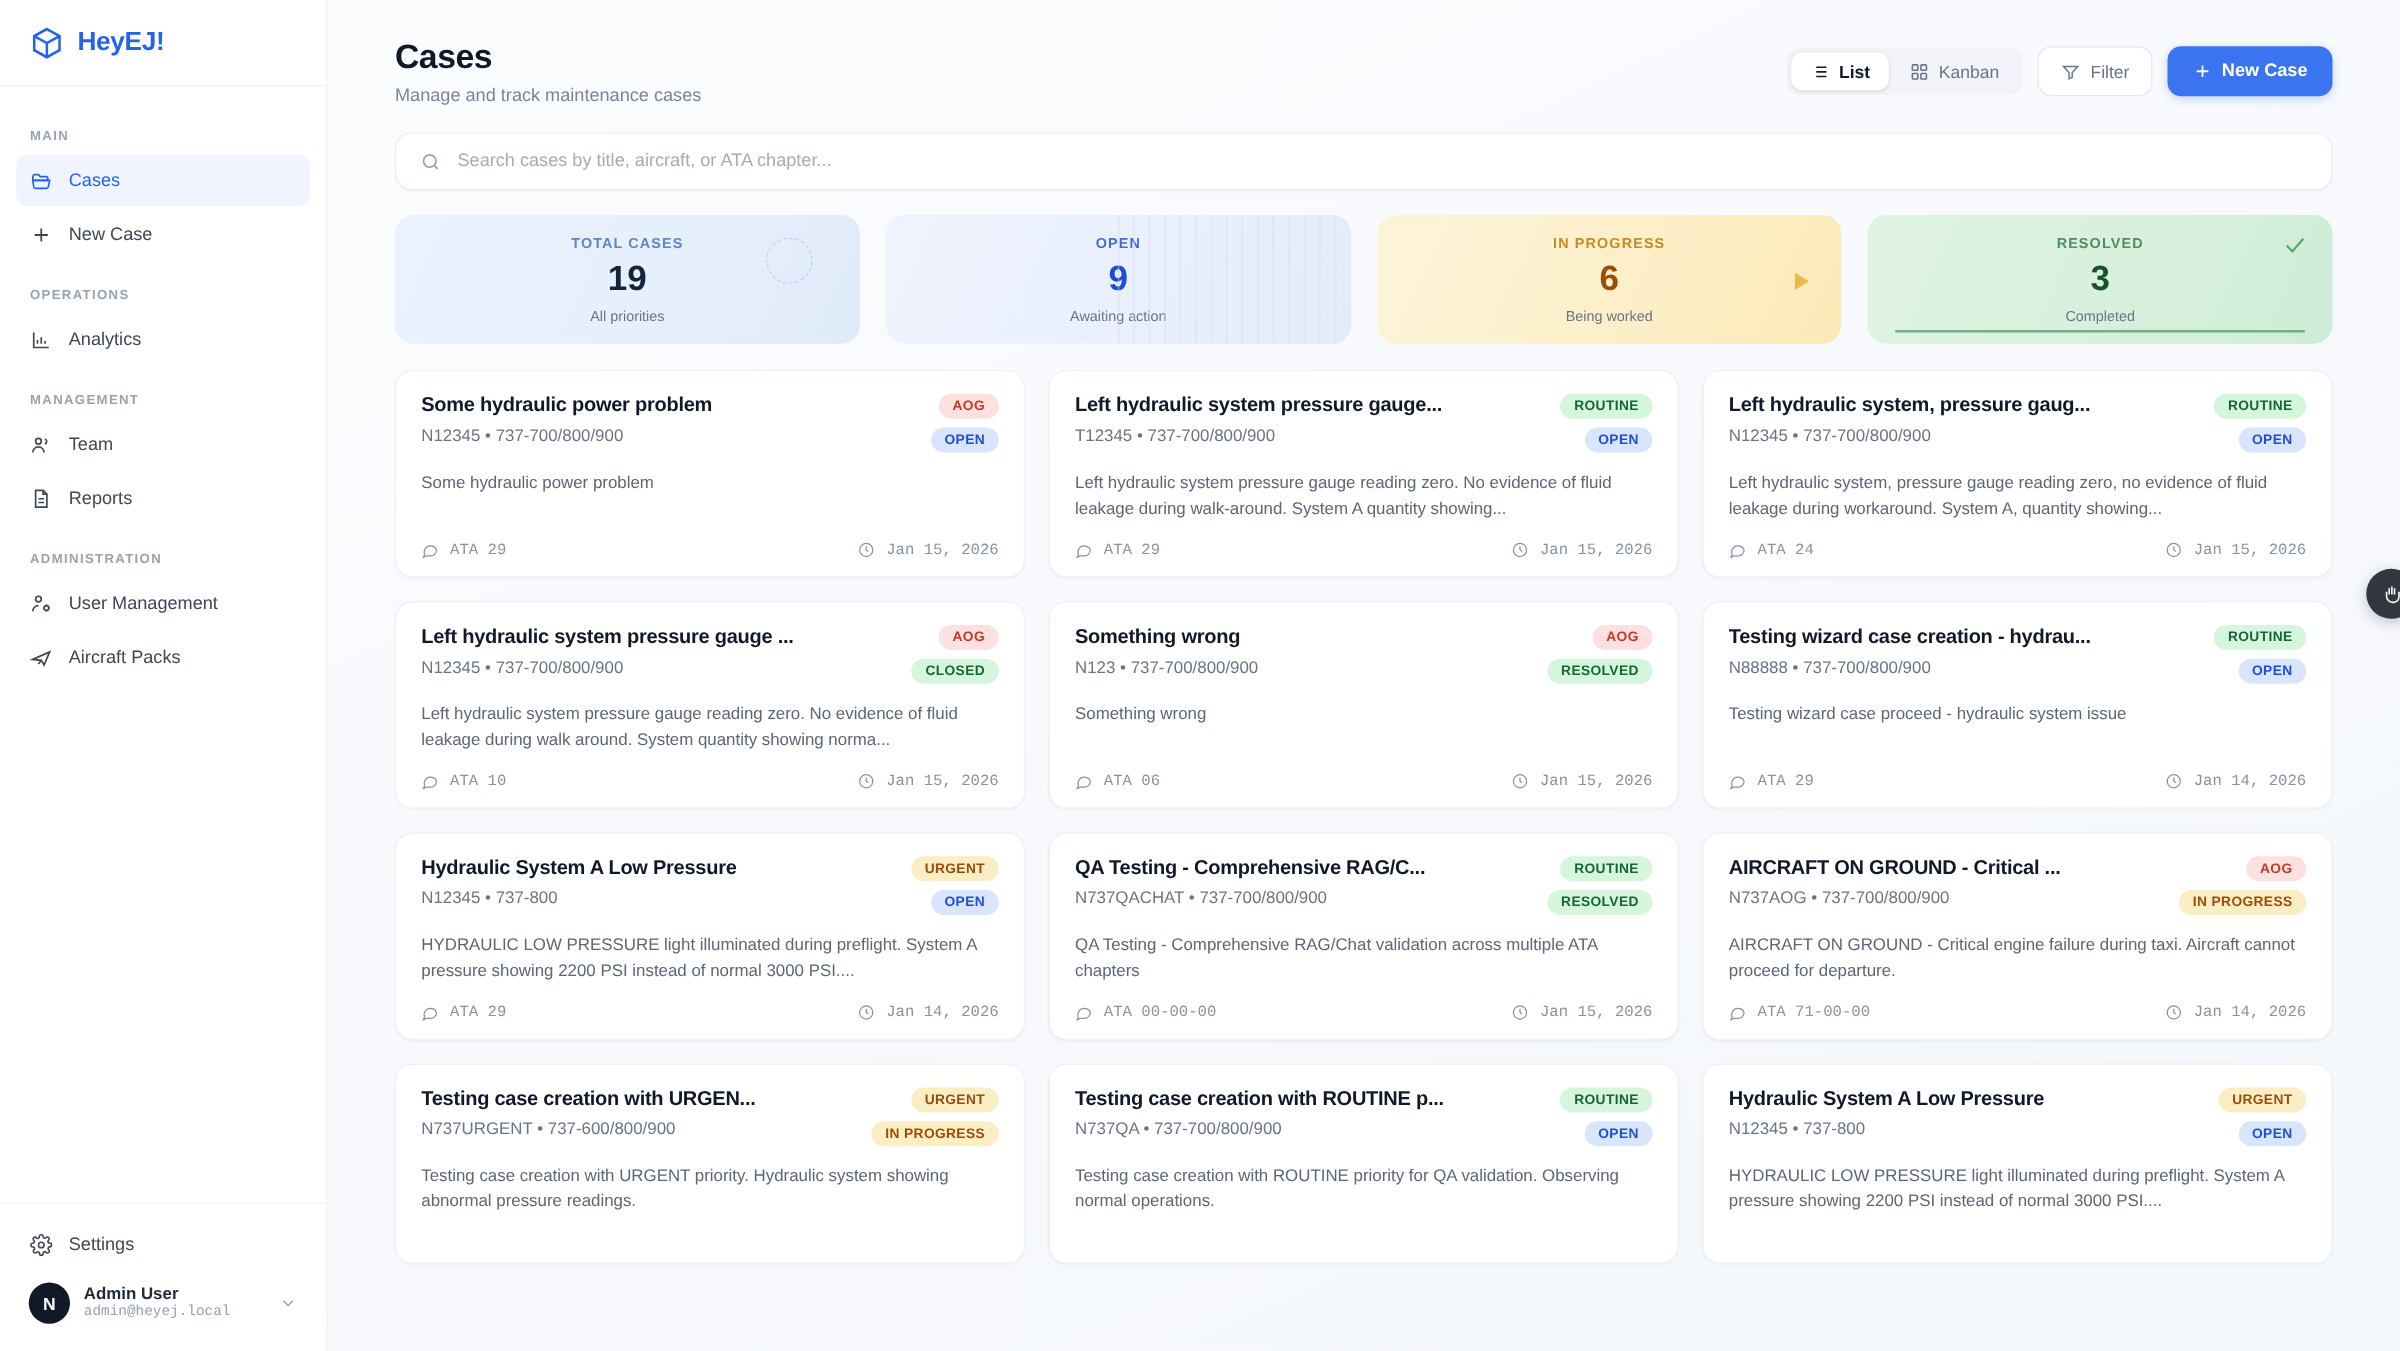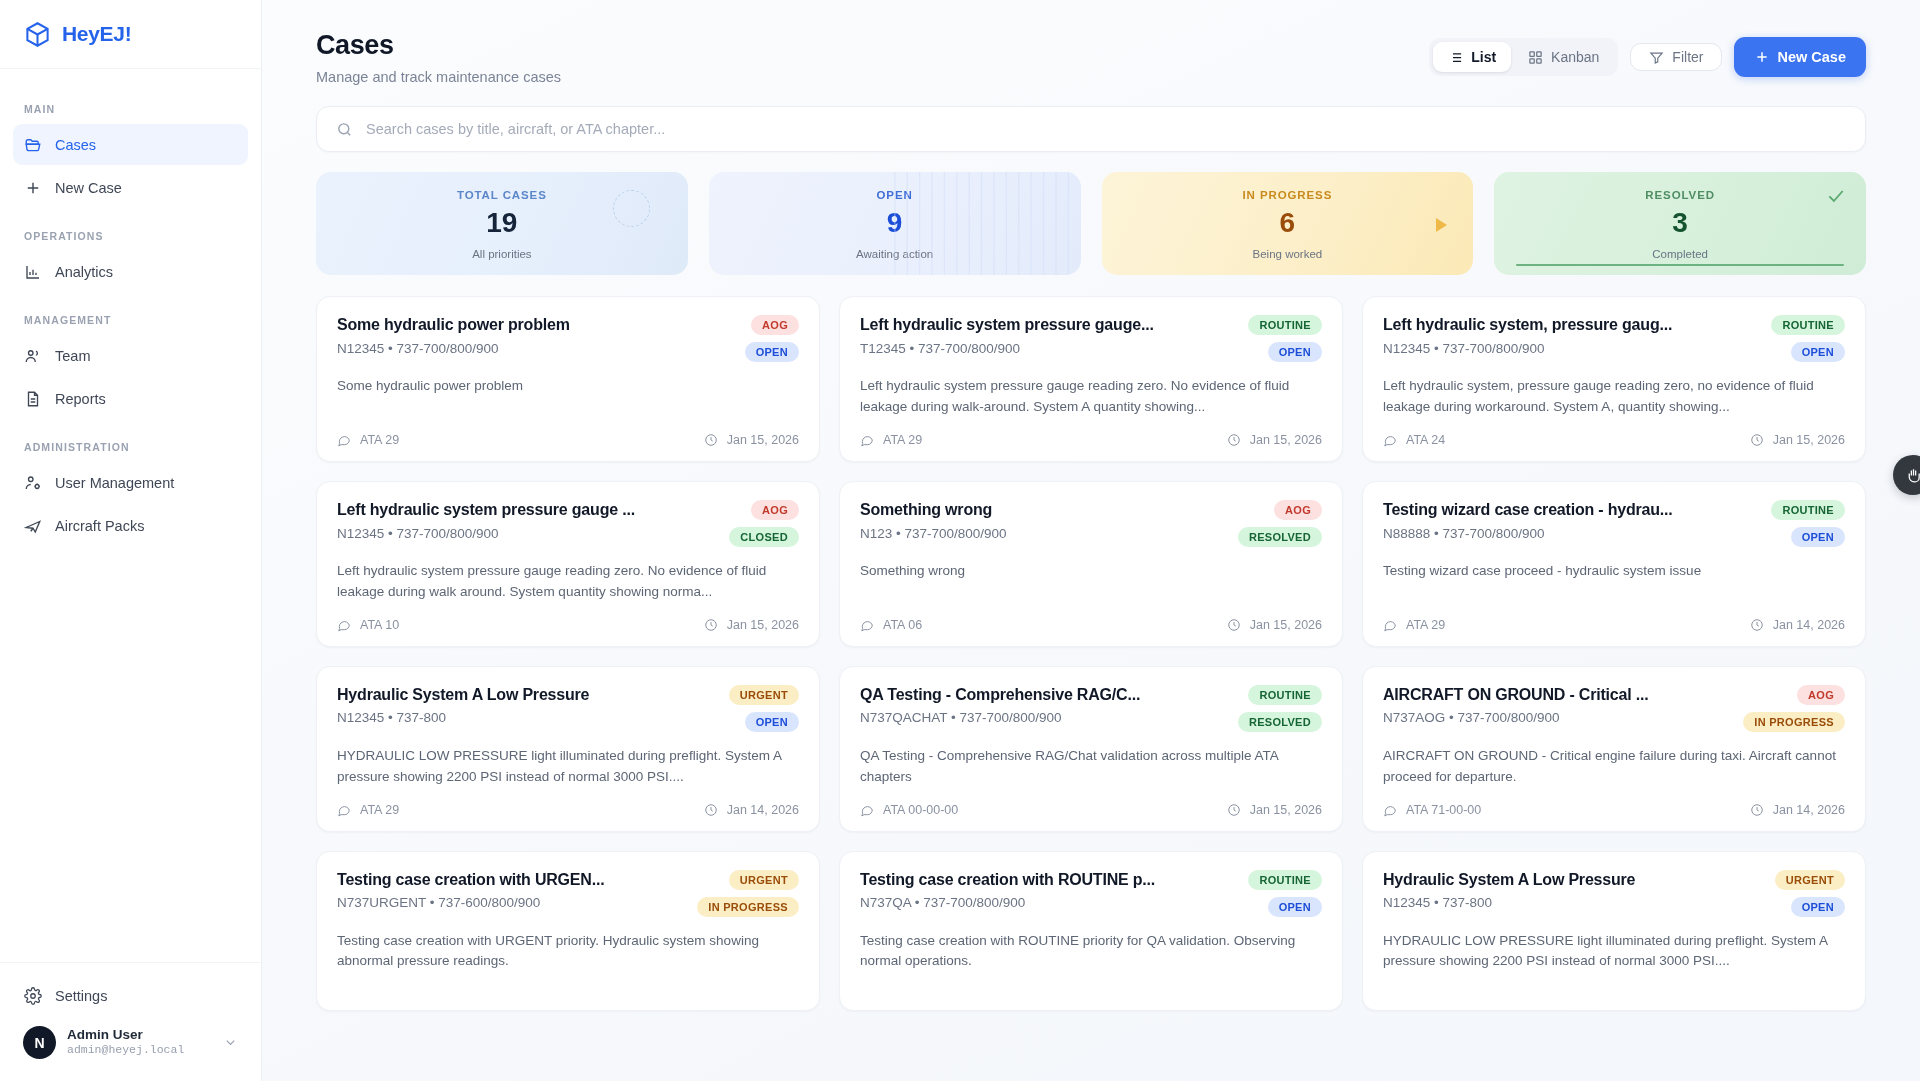--- a/index.html
+++ b/index.html
@@ -77,21 +77,21 @@
     display: flex; align-items: center; gap: 8px;
     padding: 7px 15px; border-radius: 9px;
     font-size: 14px; color: #6c7585; cursor: pointer; border: none; background: transparent;
     font-family: inherit;
   }
   .seg-btn.active { background: #ffffff; color: #111827; font-weight: 600; box-shadow: 0 1px 3px rgba(16,24,40,.10); }
   .seg-btn svg { width: 15px; height: 15px; }
 
   .btn-outline {
     display: flex; align-items: center; gap: 8px;
-    height: 28px; padding: 0 18px; border-radius: 11px;
+    height: 40px; padding: 0 18px; border-radius: 11px;
     border: 1px solid #e4e8ef; background: #ffffff; color: #6c7585;
     font-size: 14px; cursor: pointer; font-family: inherit;
   }
   .btn-outline svg { width: 15px; height: 15px; }
   .btn-primary {
     display: flex; align-items: center; gap: 7px;
     height: 40px; padding: 0 20px; border-radius: 11px;
     border: none; background: #3b74f0; color: #ffffff;
     font-size: 14.5px; font-weight: 600; cursor: pointer; font-family: inherit;
     box-shadow: 0 2px 8px rgba(59,116,240,.30);
@@ -177,21 +177,21 @@
   .badge.open { background: #d9e5fd; color: #1d4ed8; }
   .badge.closed { background: #d6f5dd; color: #166534; }
   .badge.resolved { background: #d6f5dd; color: #166534; }
   .badge.inprogress { background: #fbeec4; color: #9a4c09; }
   .cc-desc {
     font-size: 13.5px; color: #5d6675; line-height: 1.55; margin-top: 14px;
     display: -webkit-box; -webkit-line-clamp: 2; -webkit-box-orient: vertical; overflow: hidden;
   }
   .cc-foot {
     display: flex; align-items: center; justify-content: space-between;
-    margin-top: auto; padding-top: 15px;
+    margin-top: auto; padding-top: 15px; font-family: Liberation Mono, monospace;
   }
   .cc-foot-item { display: flex; align-items: center; gap: 9px; font-size: 12.5px; color: #8a92a1; }
   .cc-foot-item svg { width: 14px; height: 14px; flex: 0 0 14px; }
 
   .fab {
     position: absolute; right: -13px; top: 455px;
     width: 40px; height: 40px; border-radius: 50%;
     background: #33383f; color: #ffffff; border: none; cursor: pointer;
     display: flex; align-items: center; justify-content: center;
     box-shadow: 0 3px 10px rgba(16,24,40,.22);

